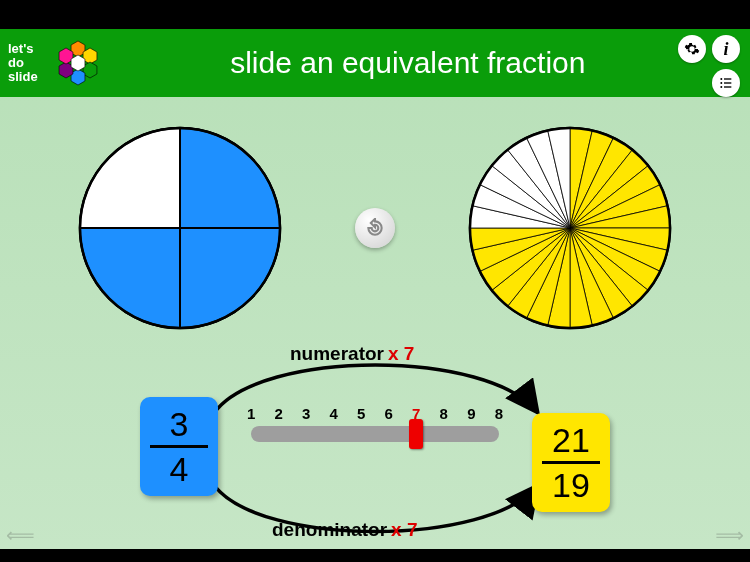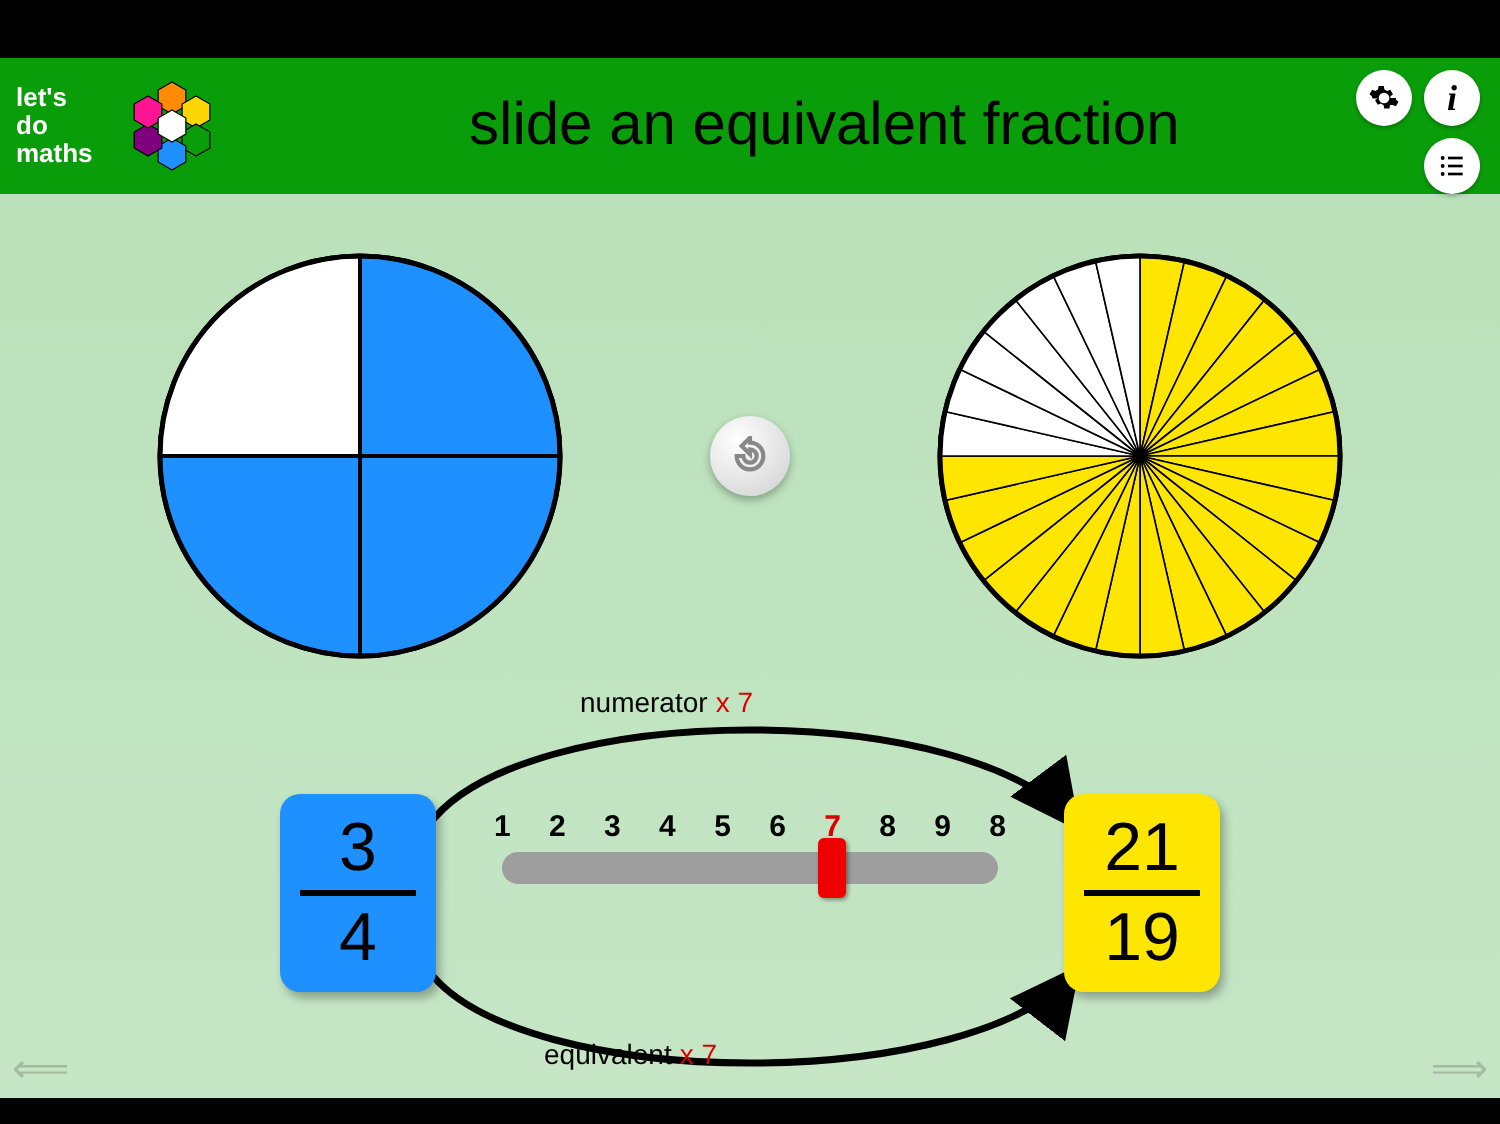--- a/index.html
+++ b/index.html
@@ -1,55 +1,55 @@
 <!DOCTYPE html>
 <html><head>
 <meta charset="utf-8">
 <style>
 html,body{margin:0;padding:0}
 body{background:#000;font-family:Arial,Helvetica,sans-serif;display:flex;align-items:center;justify-content:center;height:562px;width:750px;overflow:hidden}
 .stage{position:relative;width:750px;height:520px;background:linear-gradient(#b8e0b8,#c6e6c6);margin-top:16px;}
 .header{height:68px;background:#0a9d0a;display:flex;align-items:center;position:relative}
 .brand{color:#fff;font-size:13px;line-height:14px;padding:6px 8px;font-weight:600}
 .logo{margin-left:4px}
-.title{color:#000000;font-size:30px;flex:1;text-align:center;margin-left:-40px}
+.title{color:#ffffff;font-size:30px;flex:1;text-align:center;margin-left:-40px}
 .hdr-icons{position:absolute;right:10px;top:6px;display:flex;flex-wrap:wrap;width:76px;gap:6px;justify-content:flex-end}
 .round-btn{width:28px;height:28px;border-radius:50%;background:#fff;display:flex;align-items:center;justify-content:center;font-size:18px;font-weight:bold;font-style:italic;font-family:Georgia,serif;color:#000;cursor:pointer;box-shadow:0 1px 2px rgba(0,0,0,.3)}
 .round-btn svg{width:16px;height:16px}
 .pies{display:flex;justify-content:space-around;align-items:center;padding:26px 40px 6px}
 .pie-wrap{width:210px;height:210px;position:relative}
 .reset-btn{width:40px;height:40px;border-radius:50%;background:radial-gradient(circle at 35% 30%,#fff,#cfcfcf);box-shadow:0 2px 4px rgba(0,0,0,.3);display:flex;align-items:center;justify-content:center;cursor:pointer}
 .reset-btn svg{width:20px;height:20px;stroke:#888;fill:none;stroke-width:2.5}
 .lower{position:relative;height:220px}
 .frac-box{position:absolute;width:70px;padding:8px 4px;border-radius:10px;text-align:center;font-family:Arial;box-shadow:2px 3px 5px rgba(0,0,0,.3)}
 .frac-box.blue{background:#1e90ff;left:140px;top:58px}
-.frac-box.yellow{background:#ffe600;right:140px;top:58px}
+.frac-box.yellow{background:#ffe600;right:140px;top:74px}
 .frac-num,.frac-den{font-size:34px;line-height:38px;color:#000}
 .frac-line{height:3px;background:#000;margin:2px 6px}
 .slider-zone{position:absolute;left:50%;top:66px;transform:translateX(-50%);width:260px;text-align:center}
 .tick-labels{display:flex;justify-content:space-between;font-size:15px;font-weight:bold;margin-bottom:4px;padding:0 2px}
 .tick-labels span.sel{color:#d00}
 .track{position:relative;height:16px;background:#9e9e9e;border-radius:8px;margin:0 6px}
 .thumb{position:absolute;top:-7px;width:14px;height:30px;background:#e00;border-radius:3px;transform:translateX(-50%);cursor:grab;box-shadow:1px 1px 2px rgba(0,0,0,.4)}
-.arc-label{position:absolute;font-size:14px;font-weight:normal}
+.arc-label{position:absolute;font-size:19px;font-weight:bold}
 .arc-label .mul{color:#d00;margin-left:4px}
 .arc-svg{position:absolute;pointer-events:none}
 .footer-nav{position:absolute;bottom:2px;width:100%;display:flex;justify-content:space-between;padding:0 6px;box-sizing:border-box;opacity:.25}
 .footer-nav span{font-size:20px;color:#444}
 </style>
 </head>
 <body>
 
 <div class="stage">
 
   <div class="header">
     <div class="brand">
       <div>let's</div>
       <div>do</div>
-      <div>maths</div>
+      <div>slide</div>
     </div>
     <svg class="logo" width="56" height="48" viewBox="0 0 56 48" id="hex-logo">
         <path d="M34.92820323027551 14L28 18L21.071796769724493 14.000000000000004L21.07179676972449 6.000000000000002L28 2L34.92820323027551 5.9999999999999964Z" fill="#ff8c00" stroke="#000" stroke-width="0.6"></path>
         <path d="M46.92820323027551 21L40 25L33.07179676972449 21.000000000000004L33.071796769724486 13.000000000000002L40 9L46.92820323027551 12.999999999999996Z" fill="#ffd700" stroke="#000" stroke-width="0.6"></path>
         <path d="M46.92820323027551 35L40 39L33.07179676972449 35L33.071796769724486 27.000000000000004L40 23L46.92820323027551 26.999999999999996Z" fill="#0a9d0a" stroke="#000" stroke-width="0.6"></path>
         <path d="M34.92820323027551 42L28 46L21.071796769724493 42L21.07179676972449 34L28 30L34.92820323027551 34Z" fill="#1e90ff" stroke="#000" stroke-width="0.6"></path>
         <path d="M22.92820323027551 35L16 39L9.071796769724493 35L9.07179676972449 27.000000000000004L15.999999999999998 23L22.928203230275507 26.999999999999996Z" fill="#800080" stroke="#000" stroke-width="0.6"></path>
         <path d="M22.92820323027551 21L16 25L9.071796769724493 21.000000000000004L9.07179676972449 13.000000000000002L15.999999999999998 9L22.928203230275507 12.999999999999996Z" fill="#ff1493" stroke="#000" stroke-width="0.6"></path>
         <path d="M34.92820323027551 28L28 32L21.071796769724493 28.000000000000004L21.07179676972449 20.000000000000004L28 16L34.92820323027551 19.999999999999996Z" fill="#fff" stroke="#000" stroke-width="0.6"></path>
       </svg>
@@ -133,21 +133,21 @@
           </marker>
         </defs>
       <path d="M 14 74 C 60 10, 290 10, 338 74" stroke="#000" stroke-width="3.5" fill="none" marker-end="url(#ah)"></path>
       <path d="M 14 146 C 60 208, 290 208, 338 146" stroke="#000" stroke-width="3.5" fill="none" marker-end="url(#ah)"></path>
     </svg>
 
     <div class="arc-label" style="left:290px;top:4px">
       <span>numerator</span><span class="mul"><span>x </span><span>7</span></span>
     </div>
     <div class="arc-label" style="left:272px;top:180px">
-      <span>equivalent</span><span class="mul"><span>x </span><span>7</span></span>
+      <span>denominator</span><span class="mul"><span>x </span><span>7</span></span>
     </div>
 
     <div class="frac-box blue">
       <div class="frac-num">3</div>
       <div class="frac-line"></div>
       <div class="frac-den">4</div>
     </div>
 
     <div class="frac-box yellow">
       <div class="frac-num">21</div>

